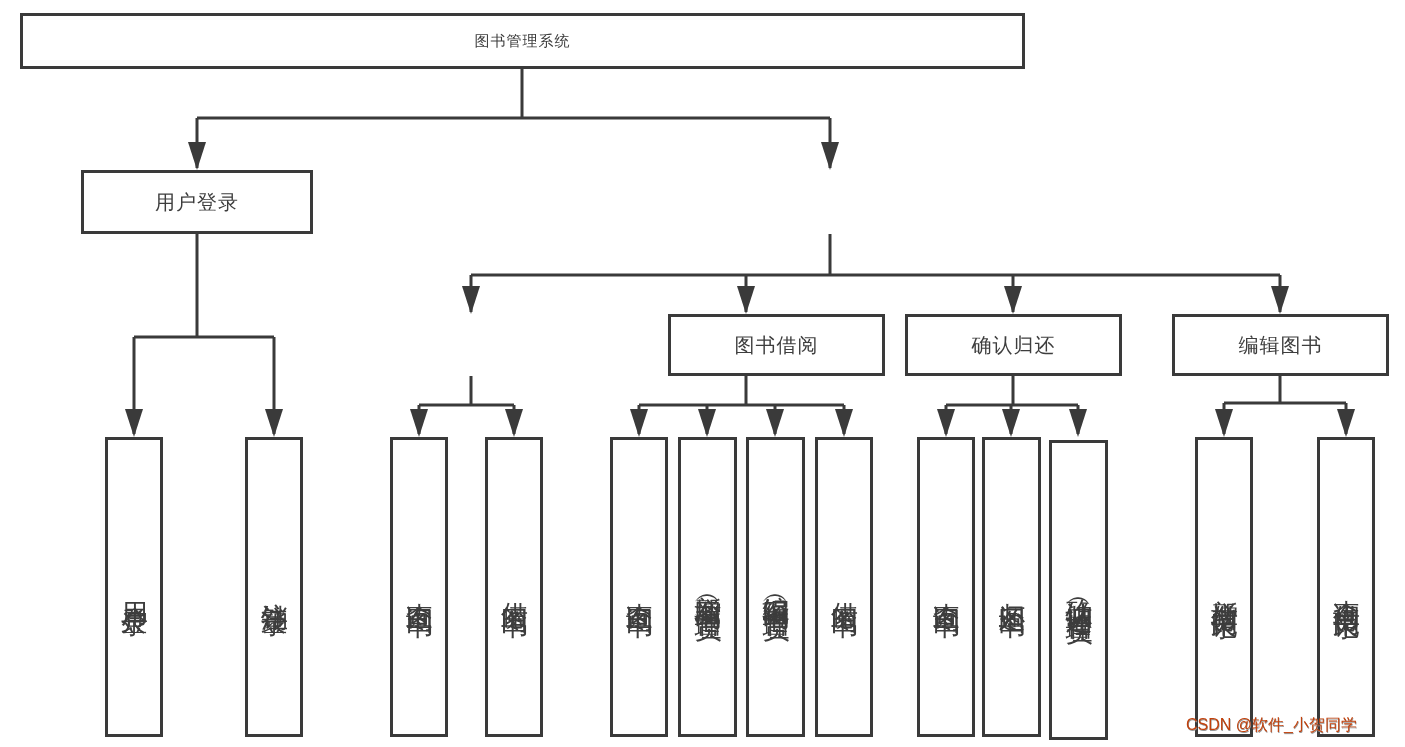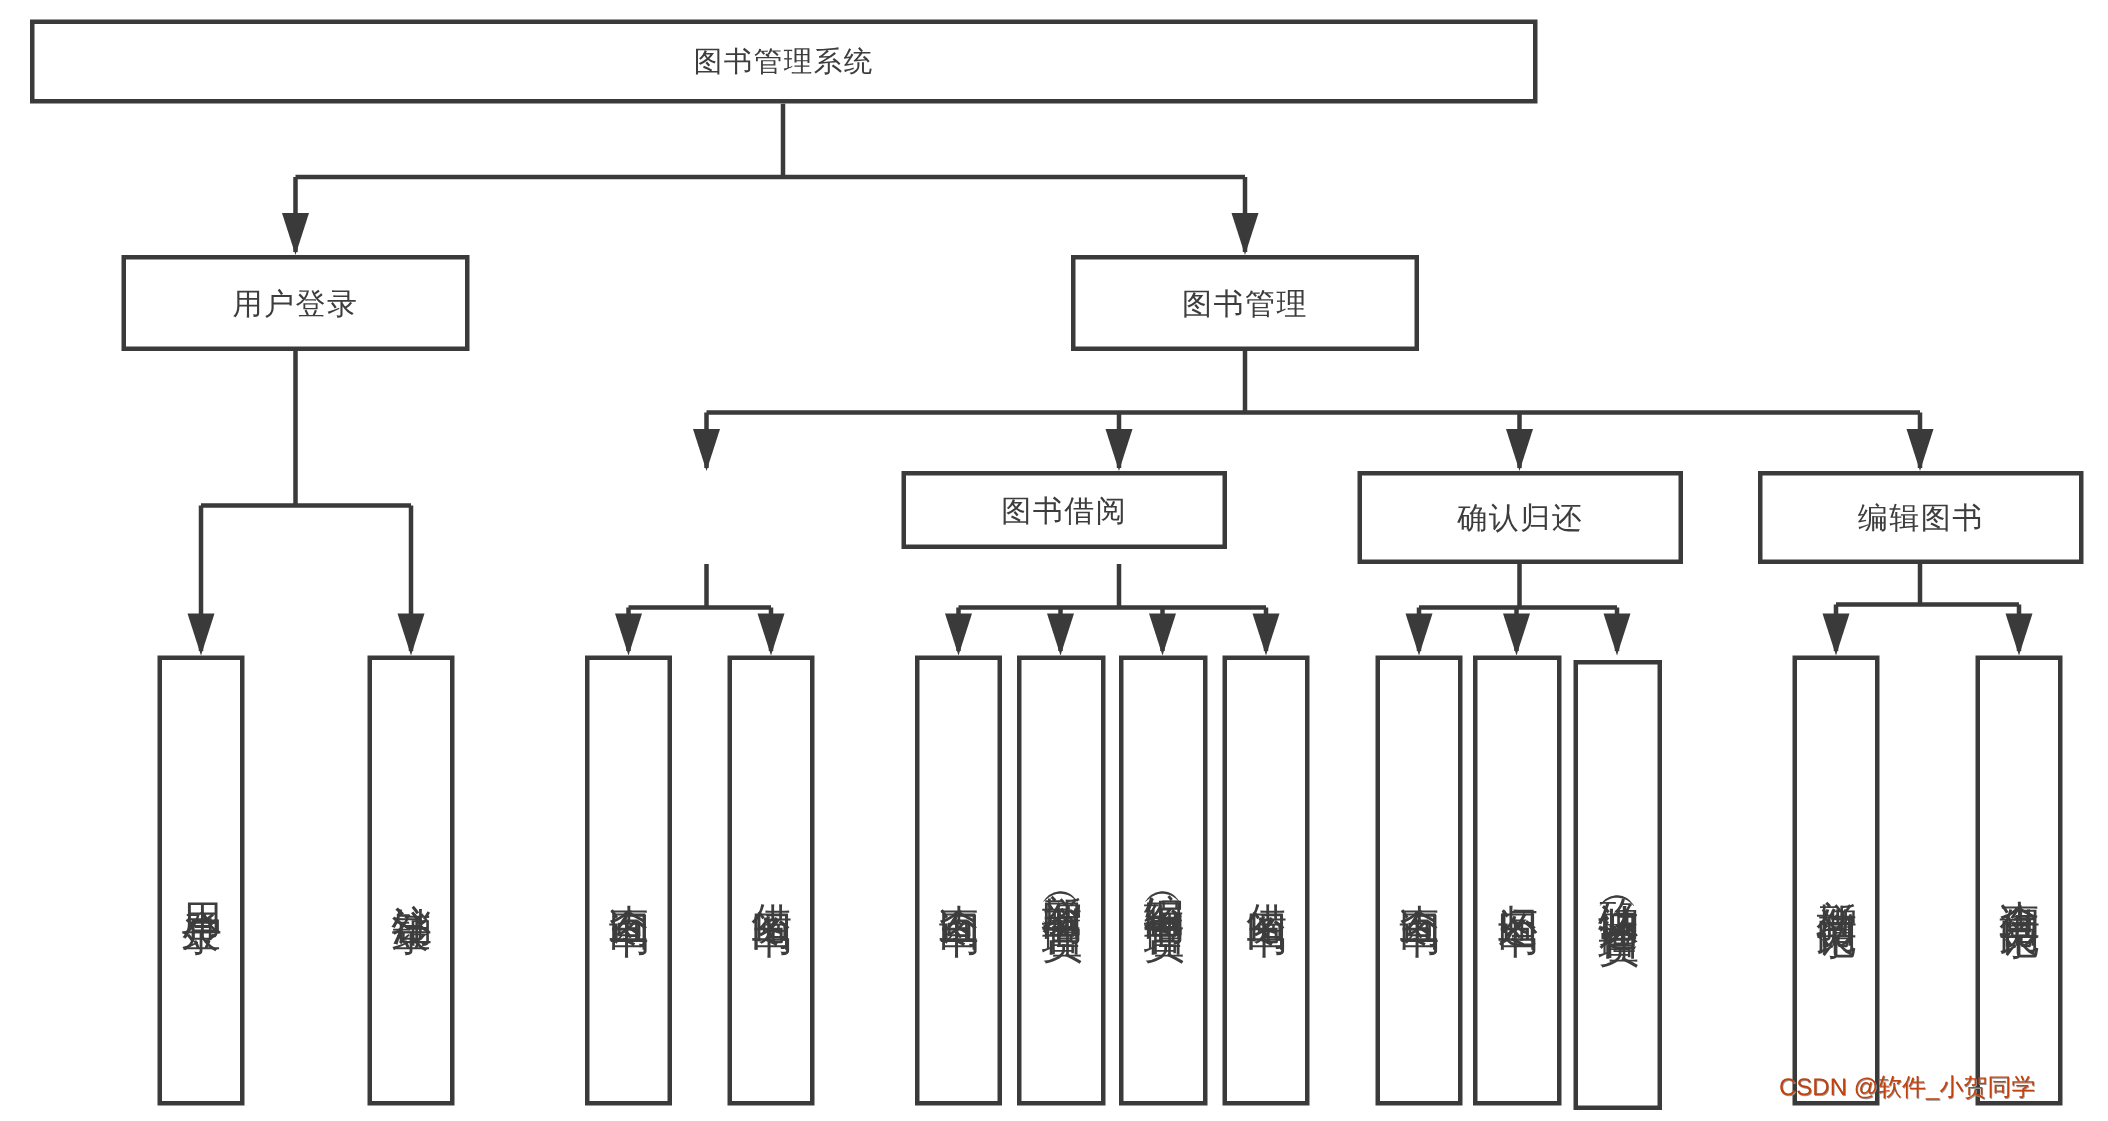--- a/index.html
+++ b/index.html
@@ -5,21 +5,21 @@
   html,body{margin:0;padding:0;background:#ffffff;}
   body{font-family:"Liberation Sans","DejaVu Sans",sans-serif;}
   #canvas{position:relative;width:1405px;height:747px;background:#ffffff;overflow:hidden;}
   #connectors{position:absolute;left:0;top:0;z-index:1;}
   .node{
     position:absolute;z-index:2;background:#ffffff;
     border:3px solid #3a3a3a;box-sizing:border-box;
     display:flex;align-items:center;justify-content:center;
     color:#3d3d3d;
   }
-  .node.root span{font-size:19px;letter-spacing:1px;}
+  .node.root span{font-size:15px;letter-spacing:1px;}
   .node.branch span{font-size:20px;letter-spacing:1px;}
   .node.leaf span{
     writing-mode:vertical-rl;text-orientation:mixed;
     font-size:27px;line-height:1;letter-spacing:3px;
   }
   #watermark{
     position:absolute;z-index:5;left:1186px;top:715px;
     font-size:16px;color:#c2410c;letter-spacing:0px;white-space:nowrap;
     text-shadow:0.5px 0.5px 0 #979797;
   }
@@ -62,25 +62,22 @@
     </g>
   </svg>
 
   <div class="node root" style="left:20px;top:13px;width:1005px;height:56px">
     <span>图书管理系统</span>
   </div>
 
   <div class="node branch" style="left:81px;top:170px;width:232px;height:64px">
     <span>用户登录</span>
   </div>
-  <div class="node branch" style="left:714px;top:170px;width:232px;height:64px">
-    <span>图书管理</span>
-  </div>
 
-  <div class="node branch" style="left:601px;top:314px;width:217px;height:52px">
+  <div class="node branch" style="left:668px;top:314px;width:217px;height:62px">
     <span>图书借阅</span>
   </div>
   <div class="node branch" style="left:905px;top:314px;width:217px;height:62px">
     <span>确认归还</span>
   </div>
   <div class="node branch" style="left:1172px;top:314px;width:217px;height:62px">
     <span>编辑图书</span>
   </div>
 
   <div class="node leaf" style="left:105px;top:437px;width:58px;height:300px">

